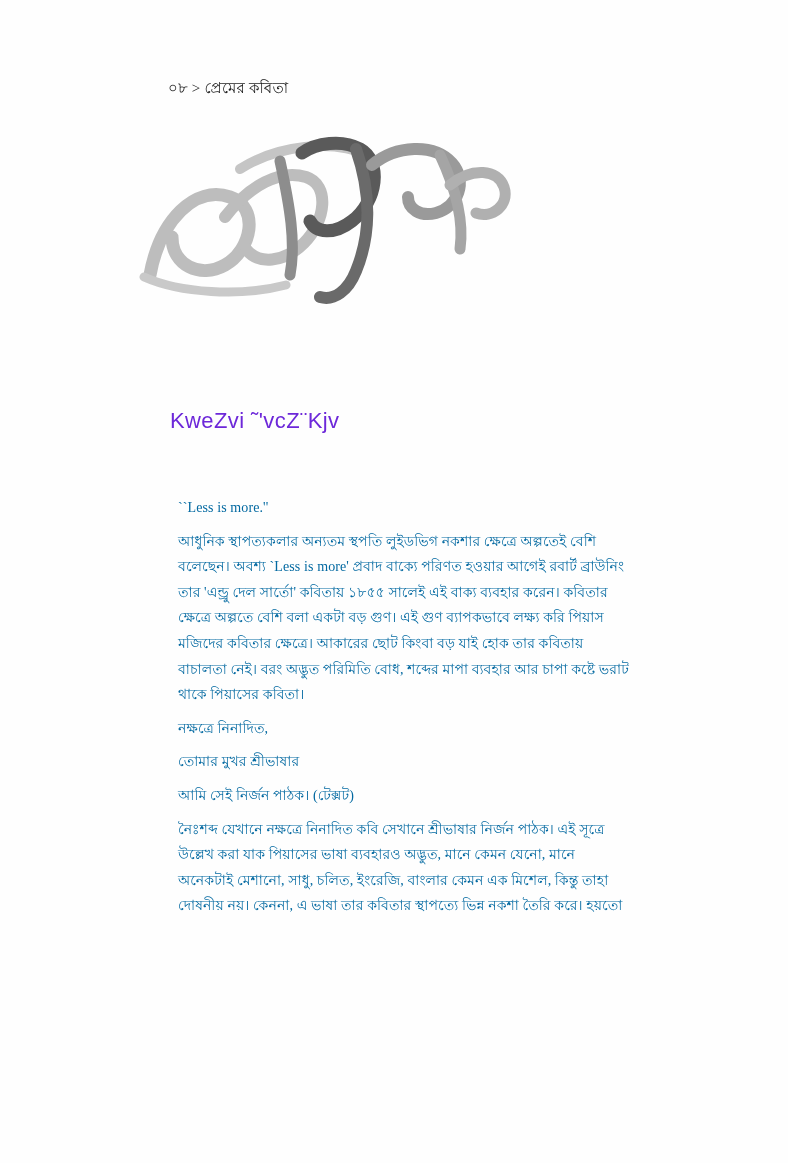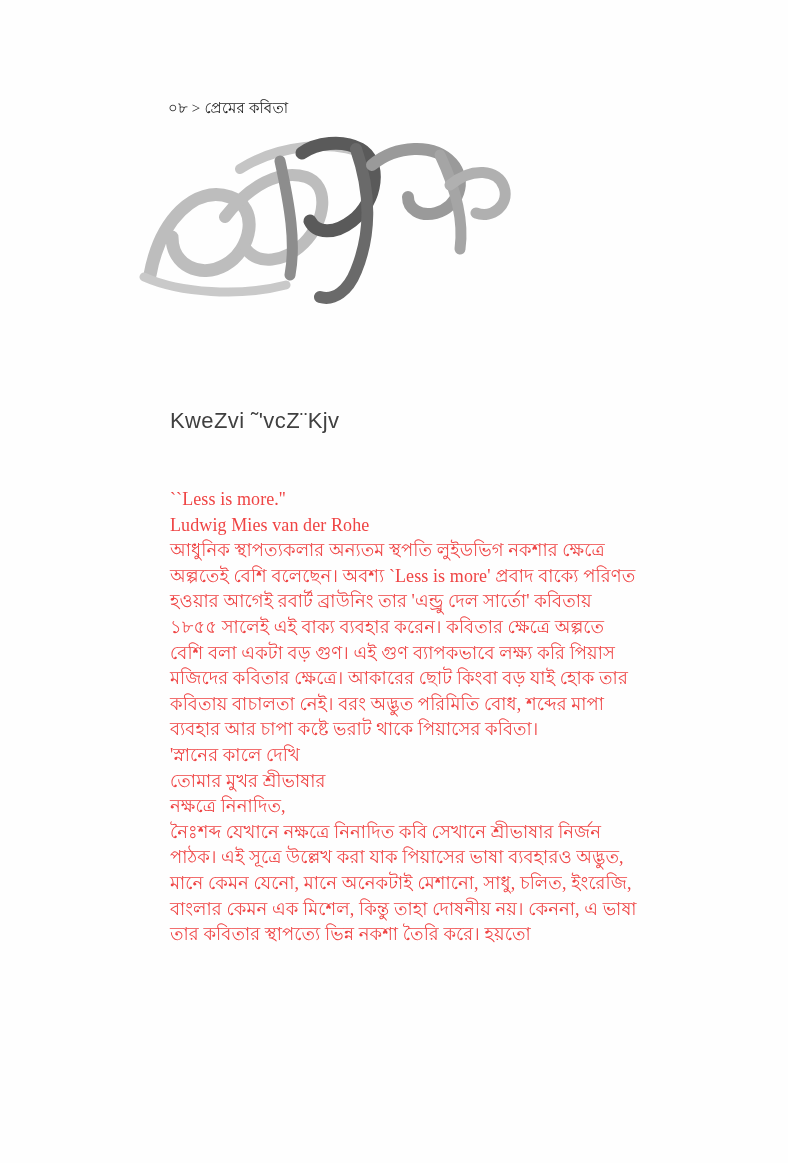--- a/index.html
+++ b/index.html
@@ -21,50 +21,49 @@
     background: #fefefe;
   }
   .header-line {
     position: absolute;
     left: 168px;
     top: 76px;
     font-family: "Liberation Serif", serif;
     font-size: 15px;
     color: #222;
     letter-spacing: 0.2px;
-    margin-top: 20px;
   }
   .logo-art {
     position: absolute;
     left: 120px;
     top: 125px;
     width: 420px;
     height: 185px;
   }
   .chapter-title {
     position: absolute;
     left: 170px;
     top: 408px;
     font-family: "Liberation Sans", sans-serif;
     font-size: 22px;
-    color: #404040;
+    color: #6d28d9;
     letter-spacing: 0.4px;
   }
   .body-block {
     position: absolute;
     left: 170px;
     top: 487px;
     width: 470px;
   }
   .body-block p {
-    margin: 0;
+    margin: 8px;
     font-family: "Liberation Serif", serif;
-    font-size: 18px;
+    font-size: 14px;
     line-height: 25.6px;
-    color: #ef4444;
+    color: #0369a1;
     text-align: left;
     letter-spacing: 0.1px;
   }
   .quote-latin {
     font-family: "Liberation Serif", serif;
     font-size: 14.6px;
   }
   .attrib {
     font-family: "Liberation Serif", serif;
     font-size: 14.6px;
@@ -95,21 +94,20 @@
         <path d="M330 60 C 352 42, 378 44, 384 62 C 390 80, 372 94, 356 88" stroke="#b0b0b0" stroke-width="11"></path>
         <path d="M24 152 C 60 168, 120 172, 166 160" stroke="#c9c9c9" stroke-width="9"></path>
       </g>
     </svg>
   </div>
 
   <div class="chapter-title">KweZvi ˜'vcZ¨Kjv</div>
 
   <div class="body-block">
     <p class="quote-latin">``Less is more.''</p>
-    <p class="attrib">Ludwig Mies van der Rohe</p>
     <p>আধুনিক স্থাপত্যকলার অন্যতম স্থপতি লুইডভিগ নকশার ক্ষেত্রে অল্পতেই বেশি বলেছেন। অবশ্য `Less is more' প্রবাদ বাক্যে পরিণত হওয়ার আগেই রবার্ট ব্রাউনিং তার 'এন্ড্রু দেল সার্তো' কবিতায় ১৮৫৫ সালেই এই বাক্য ব্যবহার করেন।  কবিতার ক্ষেত্রে অল্পতে বেশি বলা একটা বড় গুণ। এই গুণ ব্যাপকভাবে লক্ষ্য করি পিয়াস মজিদের কবিতার ক্ষেত্রে। আকারের ছোট কিংবা বড় যাই হোক তার কবিতায় বাচালতা নেই। বরং অদ্ভুত পরিমিতি বোধ, শব্দের মাপা ব্যবহার আর চাপা কষ্টে ভরাট থাকে পিয়াসের কবিতা।</p>
-    <p class="verse">'স্নানের কালে দেখি</p>
+    <p class="verse">নক্ষত্রে নিনাদিত,</p>
     <p class="verse">তোমার মুখর শ্রীভাষার</p>
-    <p class="verse">নক্ষত্রে নিনাদিত,</p>
+    <p class="verse">আমি সেই নির্জন পাঠক। (টেক্সট)</p>
     <p>নৈঃশব্দ যেখানে নক্ষত্রে নিনাদিত কবি সেখানে শ্রীভাষার নির্জন পাঠক। এই সূত্রে উল্লেখ করা যাক পিয়াসের ভাষা ব্যবহারও অদ্ভুত, মানে কেমন যেনো, মানে অনেকটাই মেশানো, সাধু, চলিত, ইংরেজি, বাংলার কেমন এক মিশেল, কিন্তু তাহা দোষনীয় নয়। কেননা, এ ভাষা তার কবিতার স্থাপত্যে ভিন্ন নকশা তৈরি করে। হয়তো</p>
   </div>
 
 </div>
 
 </body></html>

